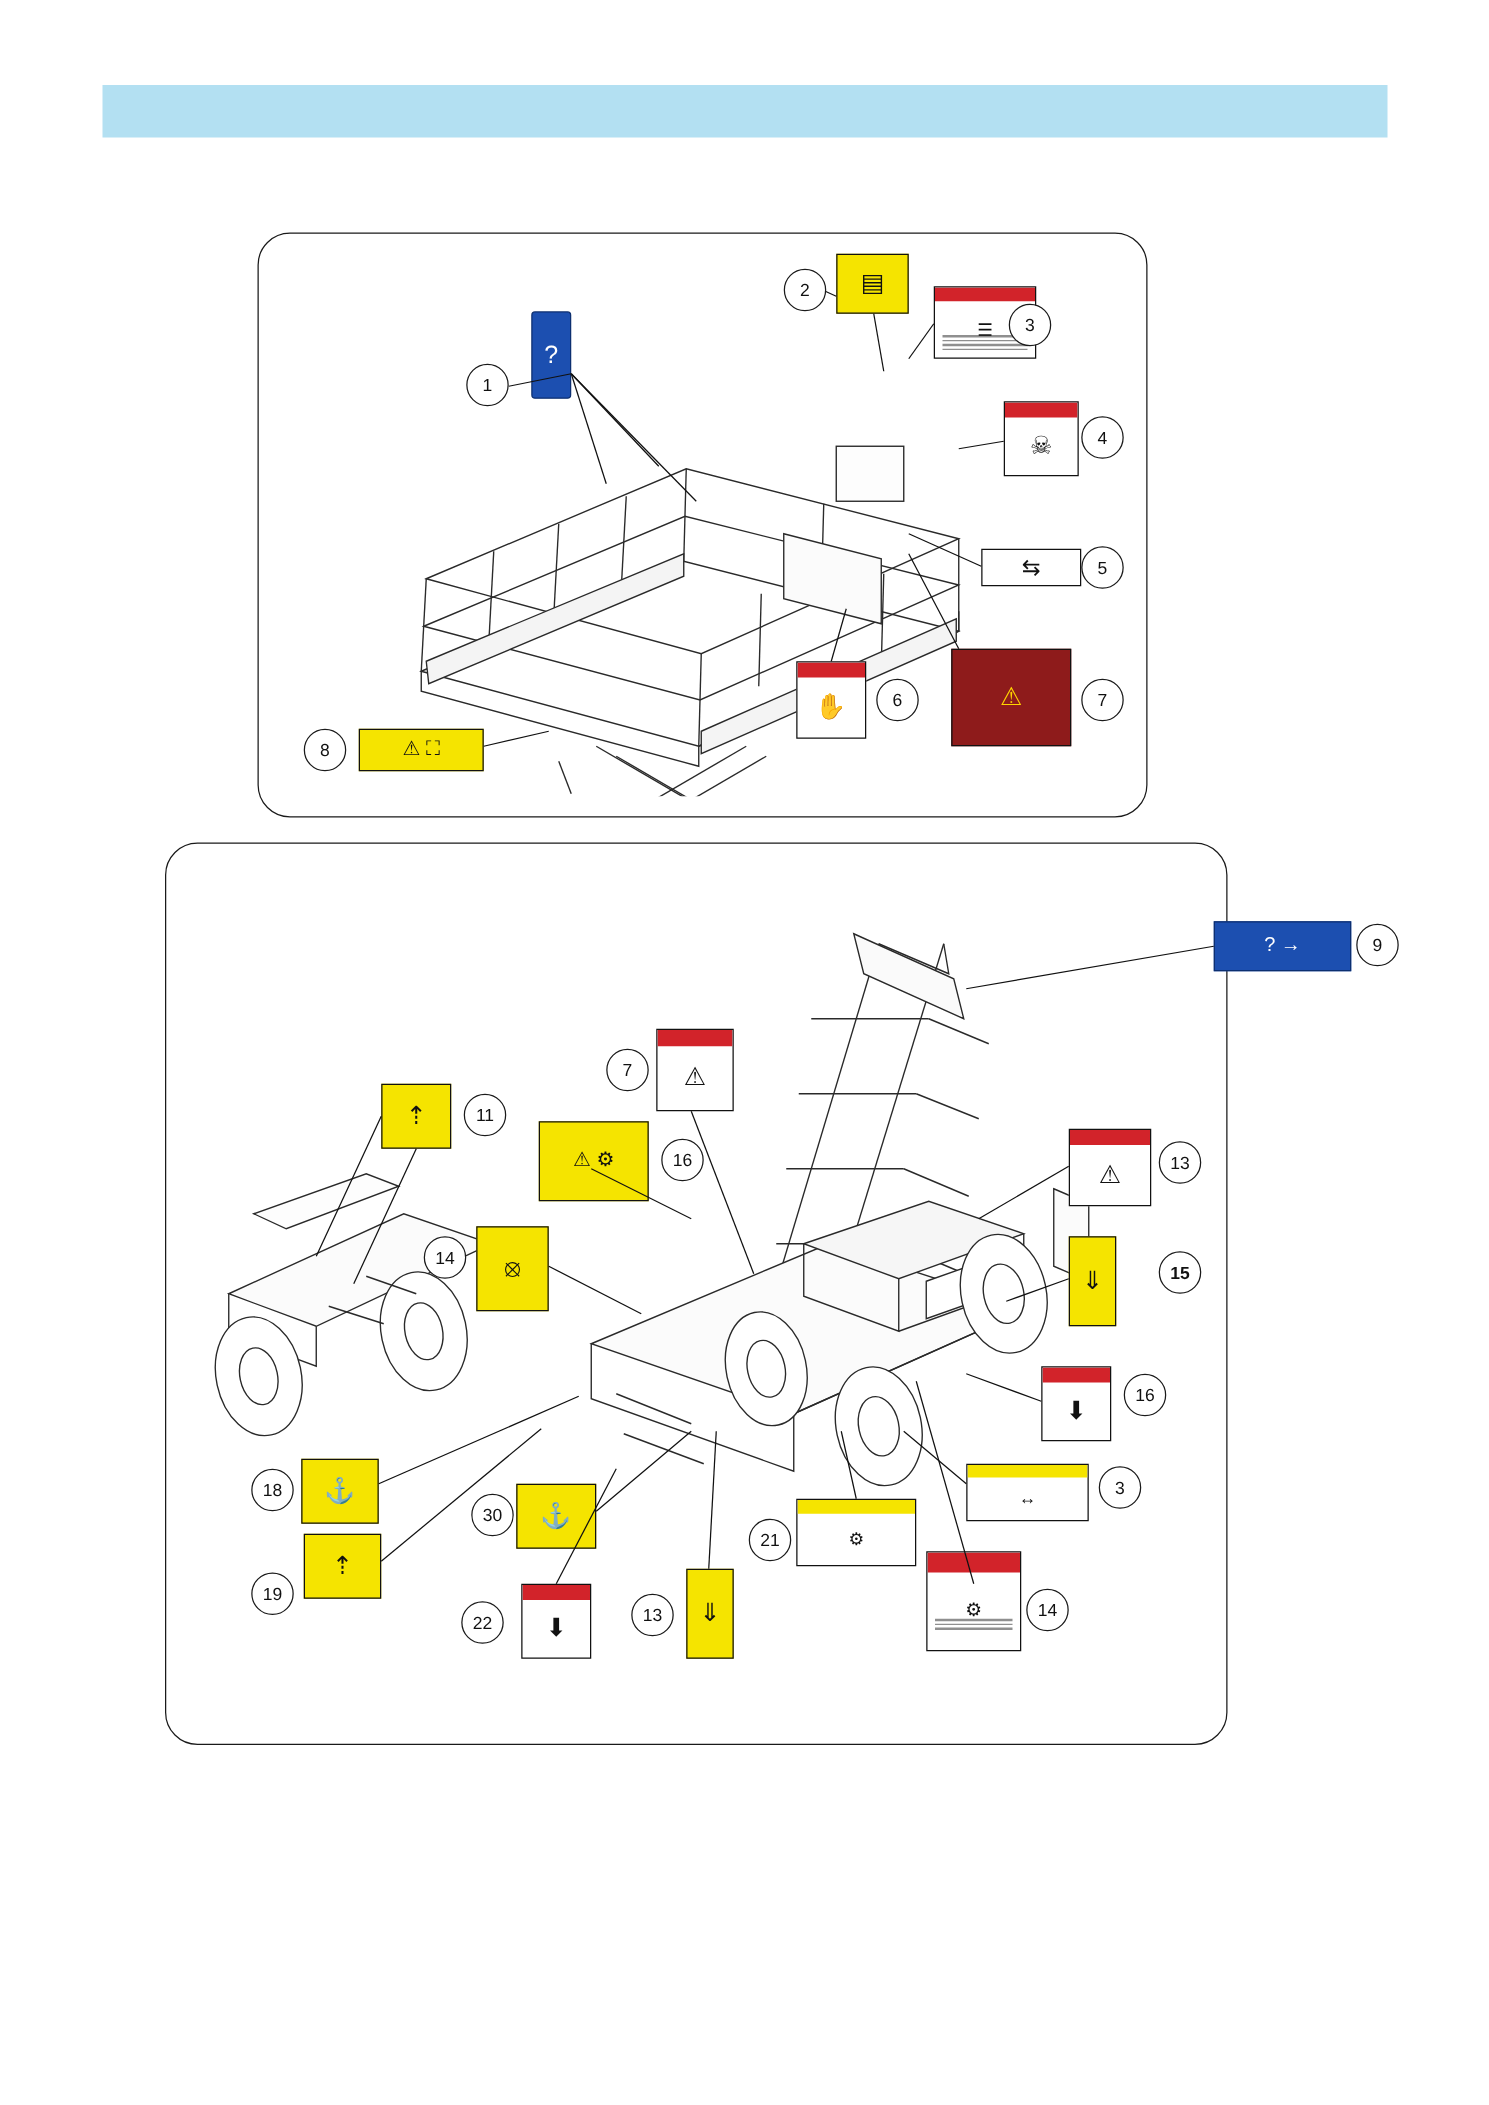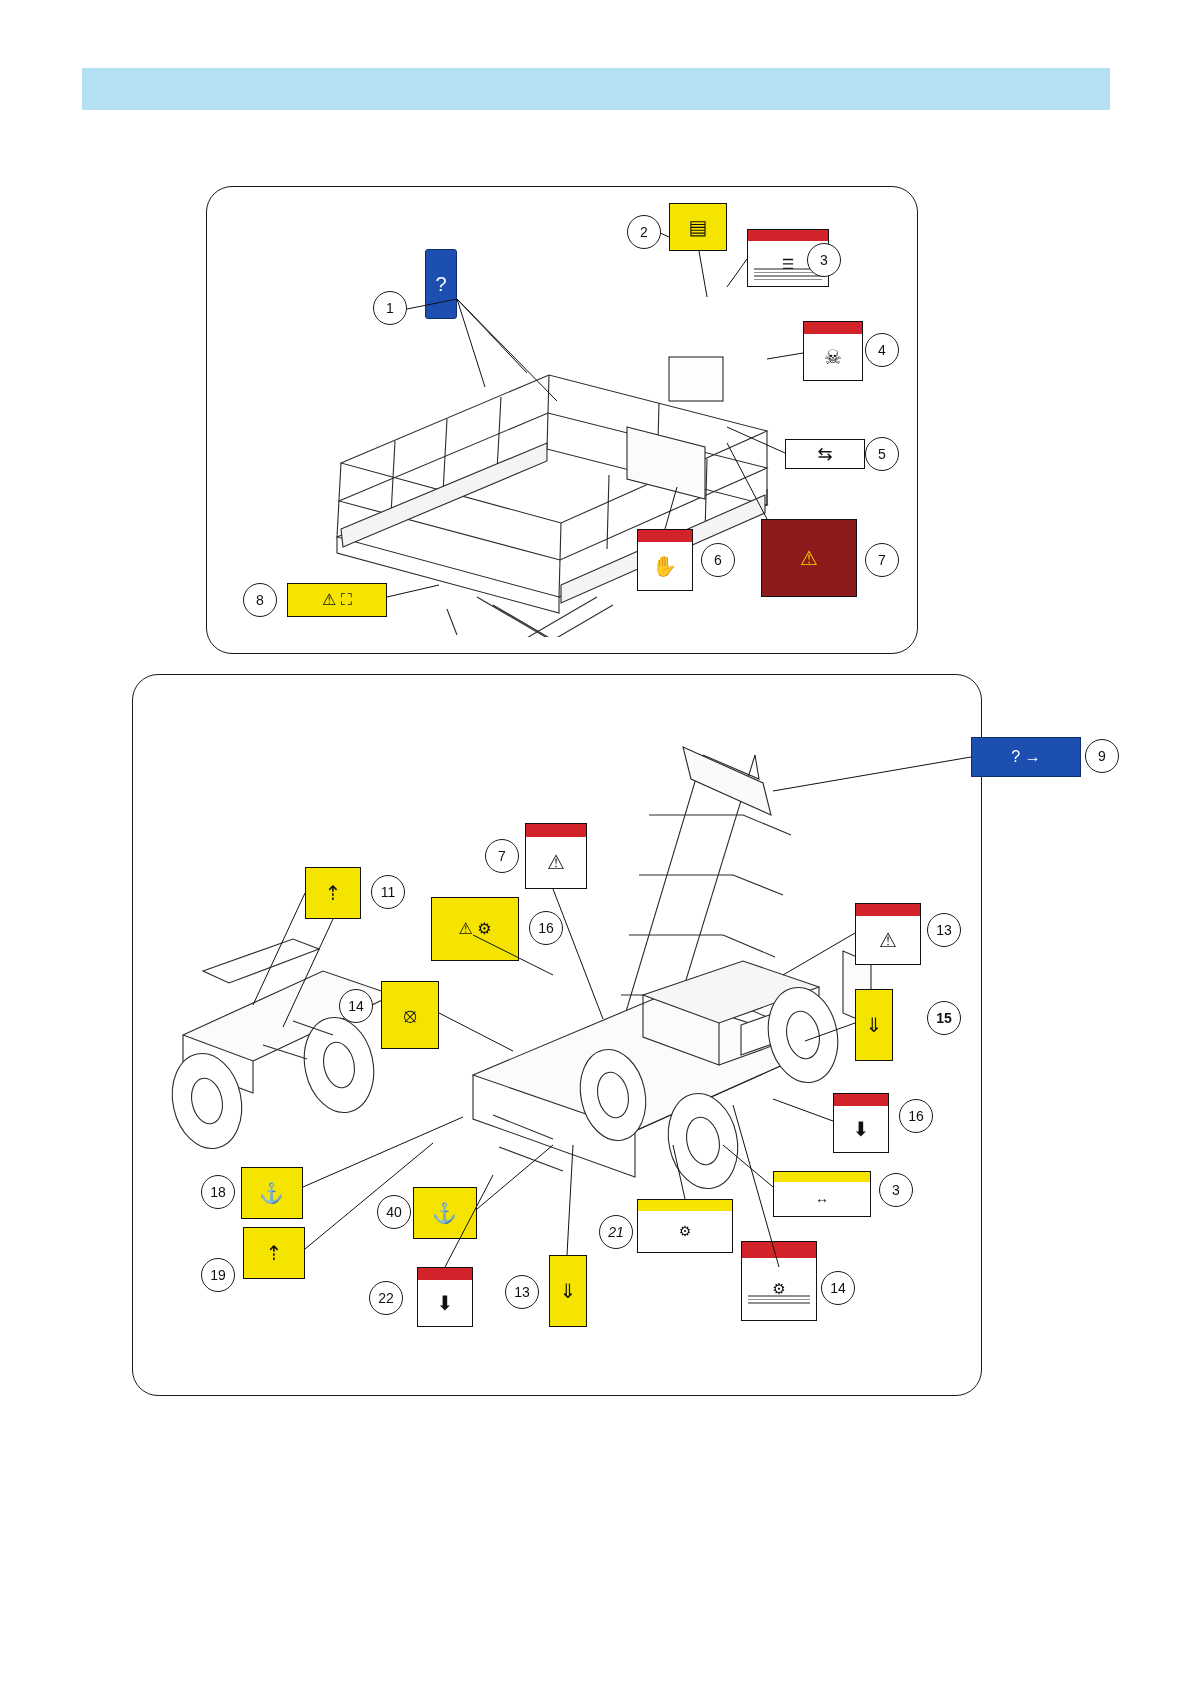--- a/index.html
+++ b/index.html
@@ -371,18 +371,18 @@
   <div class="callout" style="left:352px; top:164px;">7</div>
   <div class="callout" style="left:238px; top:200px;">11</div>
   <div class="callout" style="left:396px; top:236px;">16</div>
   <div class="callout" style="left:794px; top:238px;">13</div>
   <div class="callout" style="left:206px; top:314px;">14</div>
   <div class="callout" style="left:794px; top:326px;font-weight:bold;">15</div>
   <div class="callout" style="left:766px; top:424px;">16</div>
   <div class="callout" style="left:746px; top:498px;">3</div>
   <div class="callout" style="left:68px; top:500px;">18</div>
   <div class="callout" style="left:68px; top:583px;">19</div>
-  <div class="callout" style="left:244px; top:520px;">40</div>
-  <div class="callout" style="left:466px; top:540px;font-style:italic;">21</div>
+  <div class="callout" style="left:244px; top:520px;">30</div>
+  <div class="callout" style="left:466px; top:540px;">21</div>
   <div class="callout" style="left:236px; top:606px;">22</div>
   <div class="callout" style="left:372px; top:600px;">13</div>
   <div class="callout" style="left:688px; top:596px;">14</div>
 </div>
 
 </body></html>

